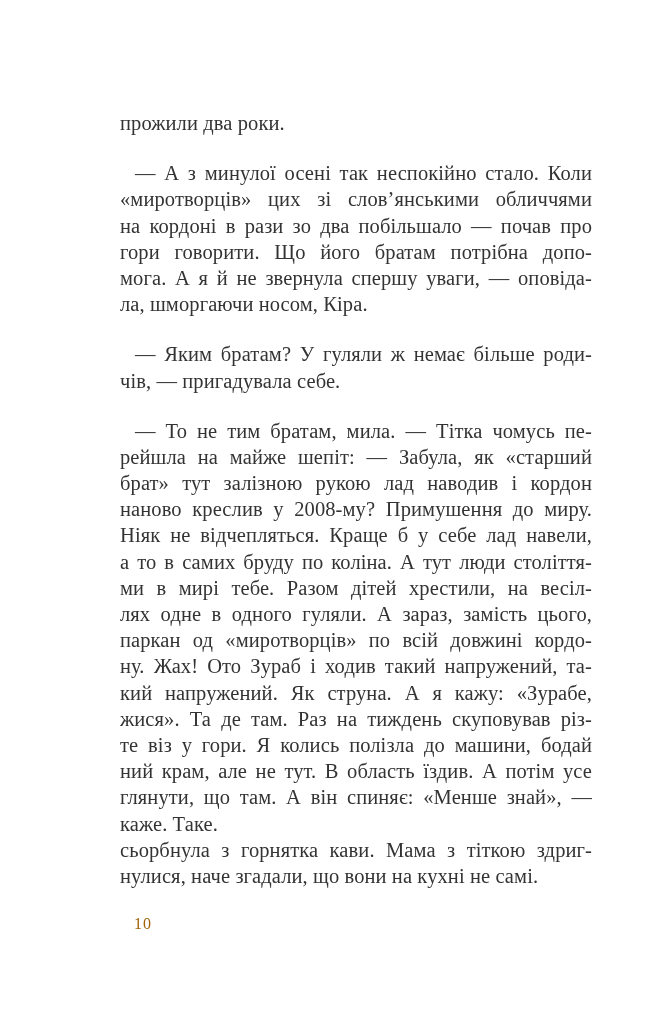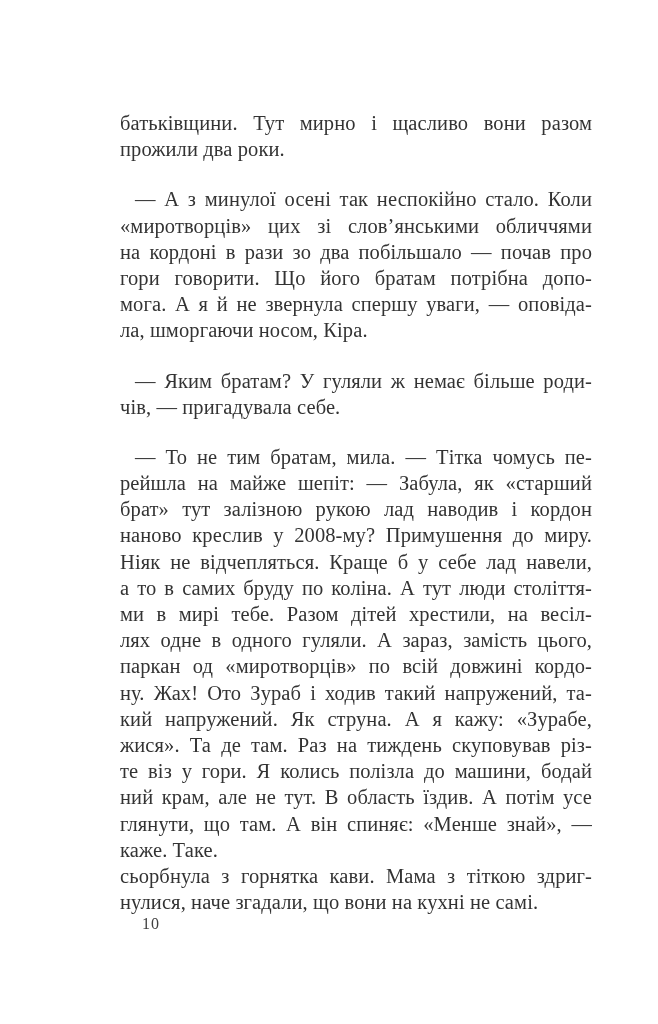--- a/index.html
+++ b/index.html
@@ -30,32 +30,31 @@
     height:26.2px;
     overflow:hidden;
   }
   .tline.end {
     text-align-last: left;
     -moz-text-align-last: left;
   }
   .tline.indent { text-indent:15px;margin-top:24px; }
   .page-number {
     position:absolute;
-    left:142px; top:915px;
+    left:134px; top:915px;
     font-size:16px;
     letter-spacing:1px;
-    color:#404040;
+    color:#a16207;
   }
 </style>
 </head>
 <body>
 
 <div class="book-page">
   <main class="text-block">
-      <div class="tline">батьківщини. Тут мирно і щасливо вони разом</div>
       <div class="tline end">прожили два роки.</div>
       <div class="tline indent">— А з минулої осені так неспокійно стало. Коли</div>
       <div class="tline">«миротворців» цих зі слов’янськими обличчями</div>
       <div class="tline">на кордоні в рази зо два побільшало — почав про</div>
       <div class="tline">гори говорити. Що його братам потрібна допо-</div>
       <div class="tline">мога. А я й не звернула спершу уваги, — оповіда-</div>
       <div class="tline end">ла, шморгаючи носом, Кіра.</div>
       <div class="tline indent">— Яким братам? У гуляли ж немає більше роди-</div>
       <div class="tline end">чів, — пригадувала себе.</div>
       <div class="tline indent">— То не тим братам, мила. — Тітка чомусь пе-</div>

